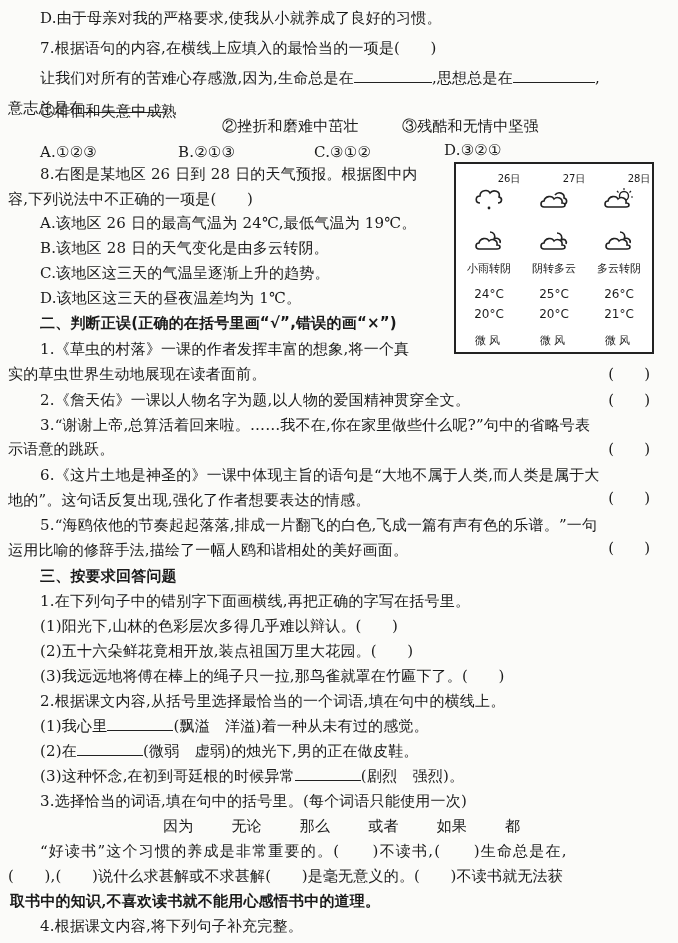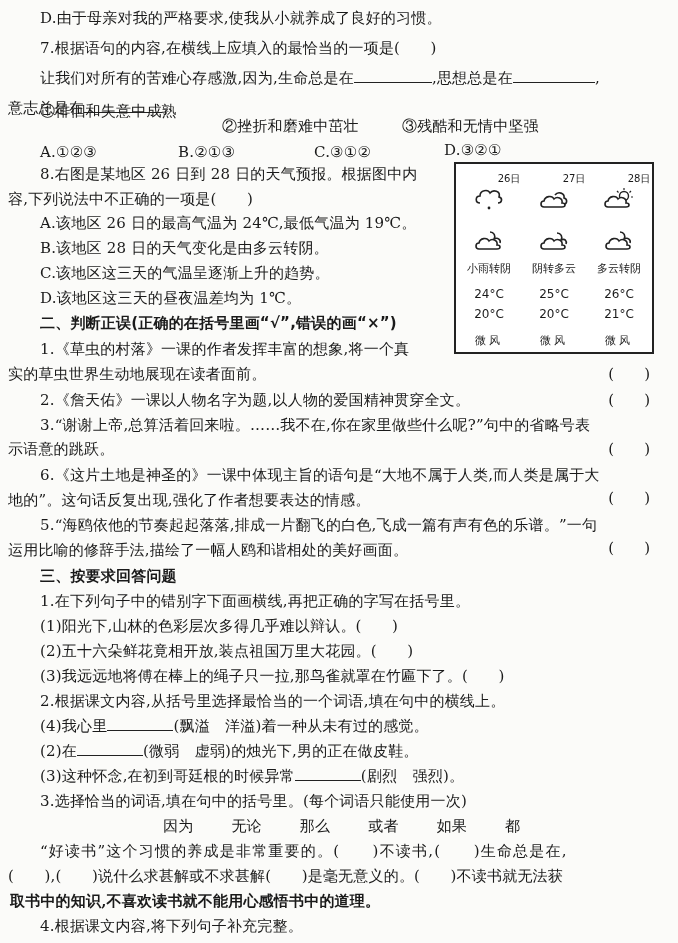--- a/index.html
+++ b/index.html
@@ -127,21 +127,21 @@
 
 <div class="line bold" style="left:40px;top:566px;">三、按要求回答问题</div>
 
 <div class="line" style="left:40px;top:591px;">1.在下列句子中的错别字下面画横线,再把正确的字写在括号里。</div>
 <div class="line" style="left:40px;top:616px;">(1)阳光下,山林的色彩层次多得几乎难以辩认。(　　)</div>
 <div class="line" style="left:40px;top:641px;">(2)五十六朵鲜花竟相开放,装点祖国万里大花园。(　　)</div>
 <div class="line" style="left:40px;top:666px;">(3)我远远地将傅在棒上的绳子只一拉,那鸟雀就罩在竹匾下了。(　　)</div>
 
 <div class="line" style="left:40px;top:691px;">2.根据课文内容,从括号里选择最恰当的一个词语,填在句中的横线上。</div>
 <div class="line" style="left:40px;top:716px;">
-  <span>(4)我心里</span><span class="blank" style="width:66px;"></span><span>(飘溢　洋溢)着一种从未有过的感觉。</span>
+  <span>(1)我心里</span><span class="blank" style="width:66px;"></span><span>(飘溢　洋溢)着一种从未有过的感觉。</span>
 </div>
 <div class="line" style="left:40px;top:741px;">
   <span>(2)在</span><span class="blank" style="width:66px;"></span><span>(微弱　虚弱)的烛光下,男的正在做皮鞋。</span>
 </div>
 <div class="line" style="left:40px;top:766px;">
   <span>(3)这种怀念,在初到哥廷根的时候异常</span><span class="blank" style="width:66px;"></span><span>(剧烈　强烈)。</span>
 </div>
 
 <div class="line" style="left:40px;top:791px;">3.选择恰当的词语,填在句中的括号里。(每个词语只能使用一次)</div>
 <div class="line words" style="left:163px;top:816px;font-family:Liberation Serif, serif;">

